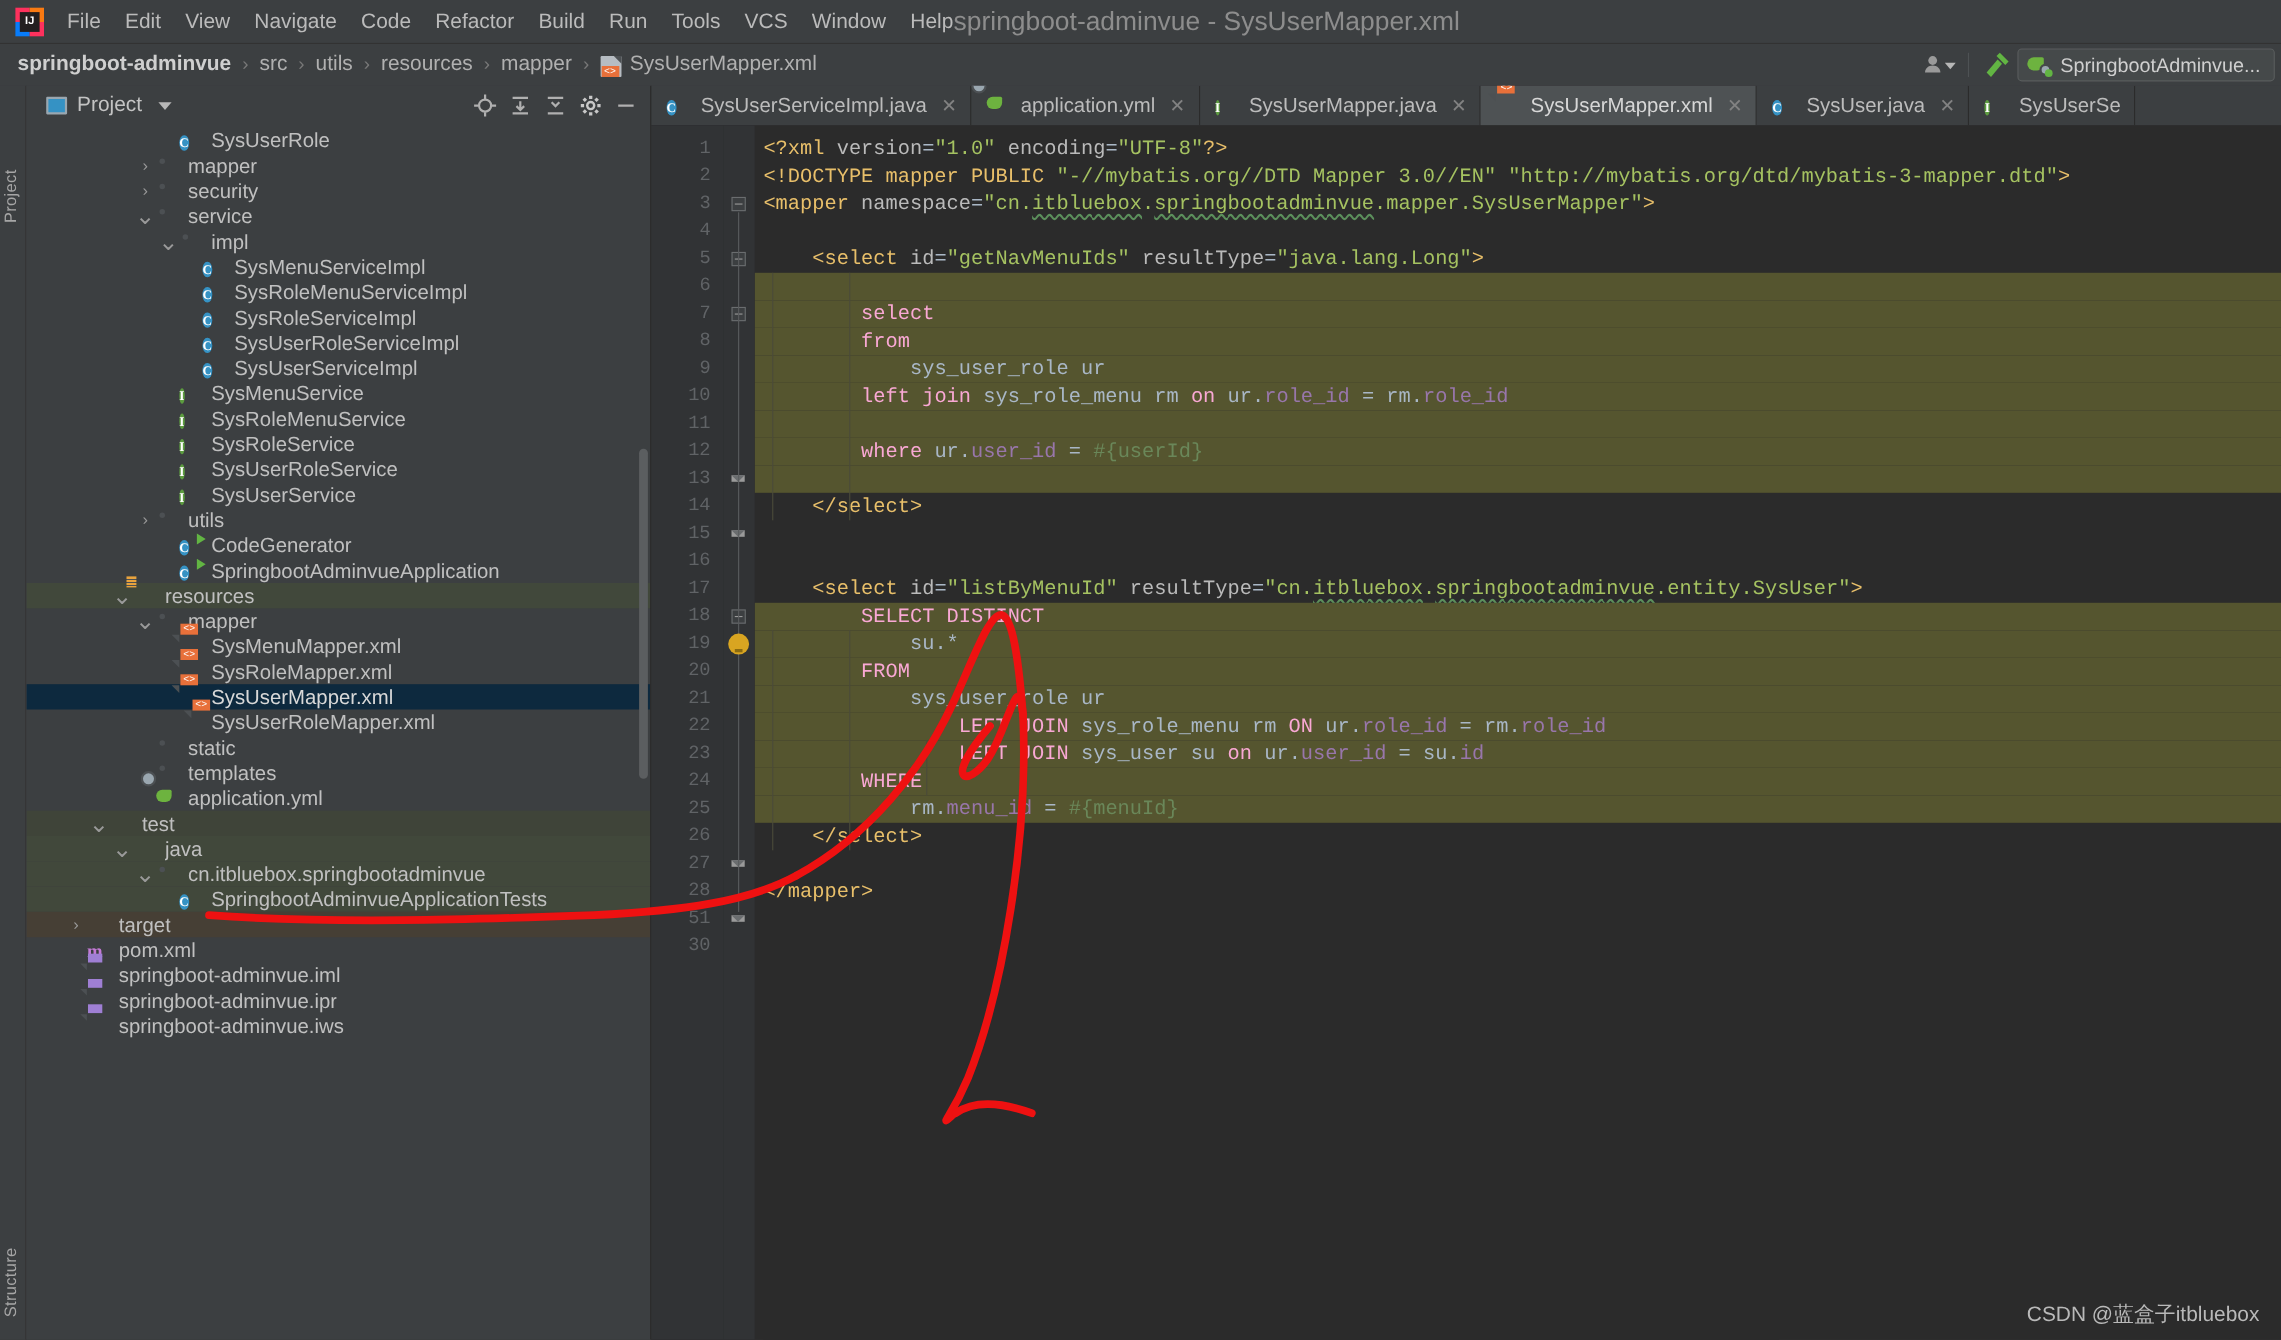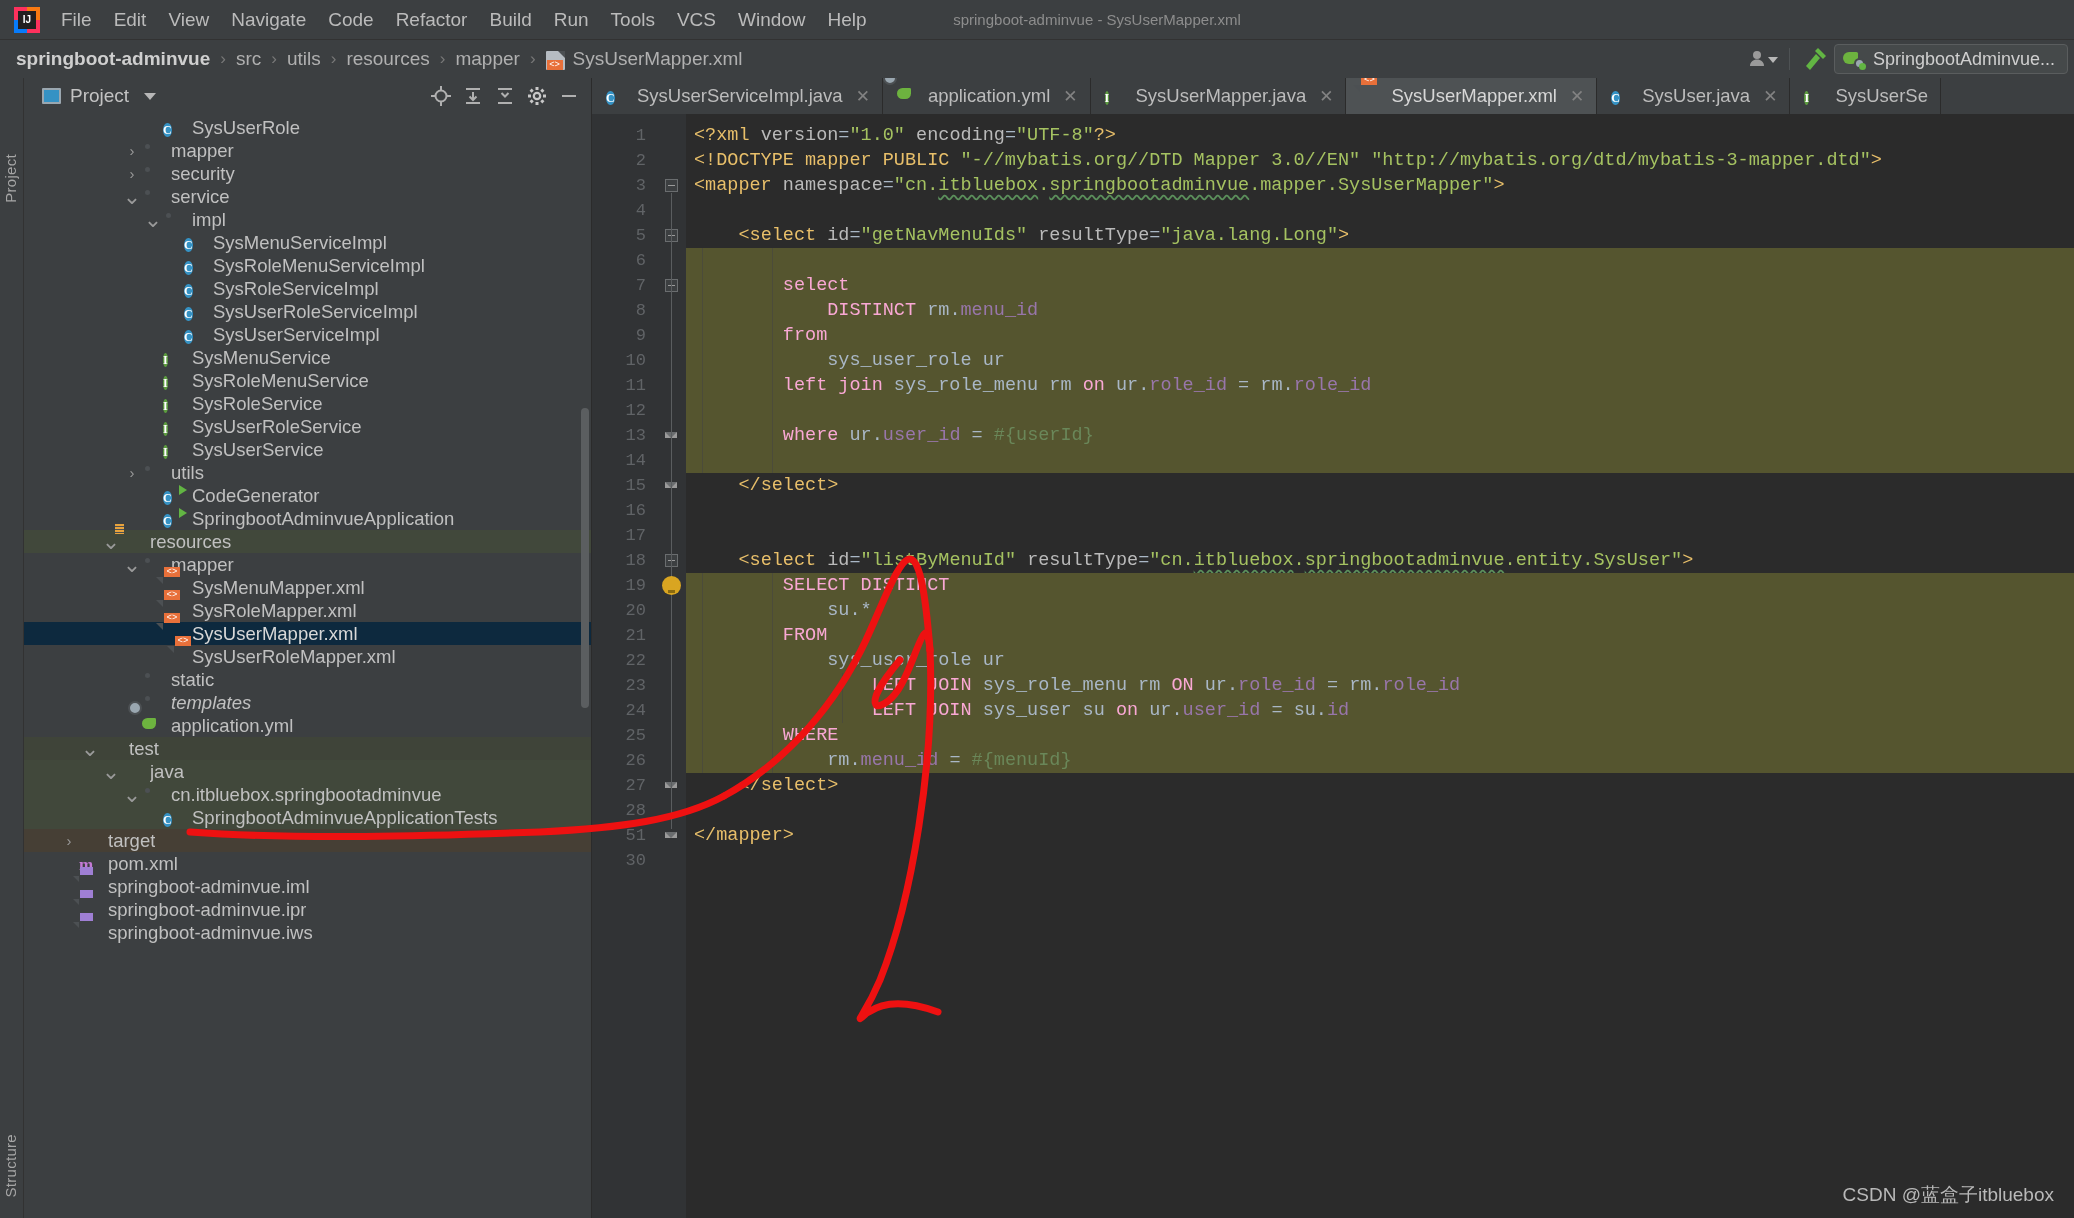--- a/index.html
+++ b/index.html
@@ -27,21 +27,21 @@
   .ij-logo .q4 { left:13px; top:13px; background:#fe315d; }
   .ij-logo .inner {
     position:absolute; left:4px; top:4px; width:18px; height:18px; background:#231f20;
     color:#fff; font-size:10px; font-weight:bold; text-align:center; line-height:18px;
     font-family:"Liberation Sans", sans-serif;
   }
   .menu-item {
     padding:4px 11px; font-size:19px; color:#bbbbbb; cursor:default; white-space:nowrap;
   }
   .win-title {
-    position:absolute; left:0; right:0; text-align:center; font-size:15px;
+    position:absolute; left:0; right:0; text-align:center; font-size:24px;
     color:#8d8d8d; pointer-events:none;
   }
   .win-title span { position:relative; left:60px; }
 
   
   .navbar {
     height:38px; background:#3c3f41; display:flex; align-items:center;
     padding-left:16px; flex:0 0 38px; position:relative;
   }
   .crumb { font-size:19px; color:#b0b0b0; display:flex; align-items:center; white-space:nowrap; }
@@ -431,21 +431,21 @@
           <div class="trow" style="padding-left: 119px; text-align: center;">
             <span class="arrow none">&nbsp;</span>
             <span class="ticon"><span class="ic-xml"></span></span>
             <span class="tlabel">SysUserRoleMapper.xml</span>
           </div>
           <div class="trow" style="padding-left: 98px;">
             <span class="arrow none">&nbsp;</span>
             <span class="ticon"><span class="ic-folder"></span></span>
             <span class="tlabel">static</span>
           </div>
-          <div class="trow" style="padding-left: 98px; font-style: italic;">
+          <div class="trow" style="padding-left: 98px;">
             <span class="arrow none">&nbsp;</span>
             <span class="ticon"><span class="ic-folder"></span></span>
             <span class="tlabel">templates</span>
           </div>
           <div class="trow" style="padding-left: 98px;">
             <span class="arrow none">&nbsp;</span>
             <span class="ticon"><span class="ic-yml"></span></span>
             <span class="tlabel">application.yml</span>
           </div>
           <div class="trow testfolder" style="padding-left: 56px;">
@@ -575,21 +575,20 @@
             <div class="bulb" style="top: 462px;"></div>
           </div>
         <div class="codebody" id="codebody">
             <div class="cline"><span class="t-tag">&lt;?xml</span> <span class="t-attr">version</span><span class="t-punc">=</span><span class="t-val">"1.0"</span> <span class="t-attr">encoding</span><span class="t-punc">=</span><span class="t-val">"UTF-8"</span><span class="t-tag">?&gt;</span></div>
             <div class="cline"><span class="t-doctype">&lt;!DOCTYPE mapper PUBLIC </span><span class="t-val">"-//mybatis.org//DTD Mapper 3.0//EN"</span> <span class="t-val">"http://mybatis.org/dtd/mybatis-3-mapper.dtd"</span><span class="t-doctype">&gt;</span></div>
             <div class="cline"><span class="t-tag">&lt;mapper</span> <span class="t-attr">namespace</span><span class="t-punc">=</span><span class="t-val">"cn.<u class="u-green-wavy">itbluebox</u>.<u class="u-green-wavy">springbootadminvue</u>.mapper.SysUserMapper"</span><span class="t-tag">&gt;</span></div>
             <div class="cline">&nbsp;</div>
             <div class="cline">    <span class="t-tag">&lt;select</span> <span class="t-attr">id</span><span class="t-punc">=</span><span class="t-val">"getNavMenuIds"</span> <span class="t-attr">resultType</span><span class="t-punc">=</span><span class="t-val">"java.lang.Long"</span><span class="t-tag">&gt;</span></div>
             <div class="cline inj">&nbsp;</div>
             <div class="cline inj">        <span class="t-kw">select</span></div>
-            <div class="cline inj">            <span class="t-kw">DISTINCT</span> <span class="t-id">rm</span><span class="t-punc">.</span><span class="t-col">menu_id</span></div>
             <div class="cline inj">        <span class="t-kw">from</span></div>
             <div class="cline inj">            <span class="t-id">sys_user_role</span> <span class="t-id">ur</span></div>
             <div class="cline inj">        <span class="t-kw">left join</span> <span class="t-id">sys_role_menu</span> <span class="t-id">rm</span> <span class="t-kw">on</span> <span class="t-id">ur</span><span class="t-punc">.</span><span class="t-col">role_id</span> <span class="t-punc">=</span> <span class="t-id">rm</span><span class="t-punc">.</span><span class="t-col">role_id</span></div>
             <div class="cline inj">&nbsp;</div>
             <div class="cline inj">        <span class="t-kw">where</span> <span class="t-id">ur</span><span class="t-punc">.</span><span class="t-col">user_id</span> <span class="t-punc">=</span> <span class="t-param">#{userId}</span></div>
             <div class="cline inj">&nbsp;</div>
             <div class="cline">    <span class="t-tag">&lt;/select&gt;</span></div>
             <div class="cline">&nbsp;</div>
             <div class="cline">&nbsp;</div>
             <div class="cline">    <span class="t-tag">&lt;select</span> <span class="t-attr">id</span><span class="t-punc">=</span><span class="t-val">"listByMenuId"</span> <span class="t-attr">resultType</span><span class="t-punc">=</span><span class="t-val">"cn.<u class="u-green-wavy">itbluebox</u>.<u class="u-green-wavy">springbootadminvue</u>.entity.SysUser"</span><span class="t-tag">&gt;</span></div>

